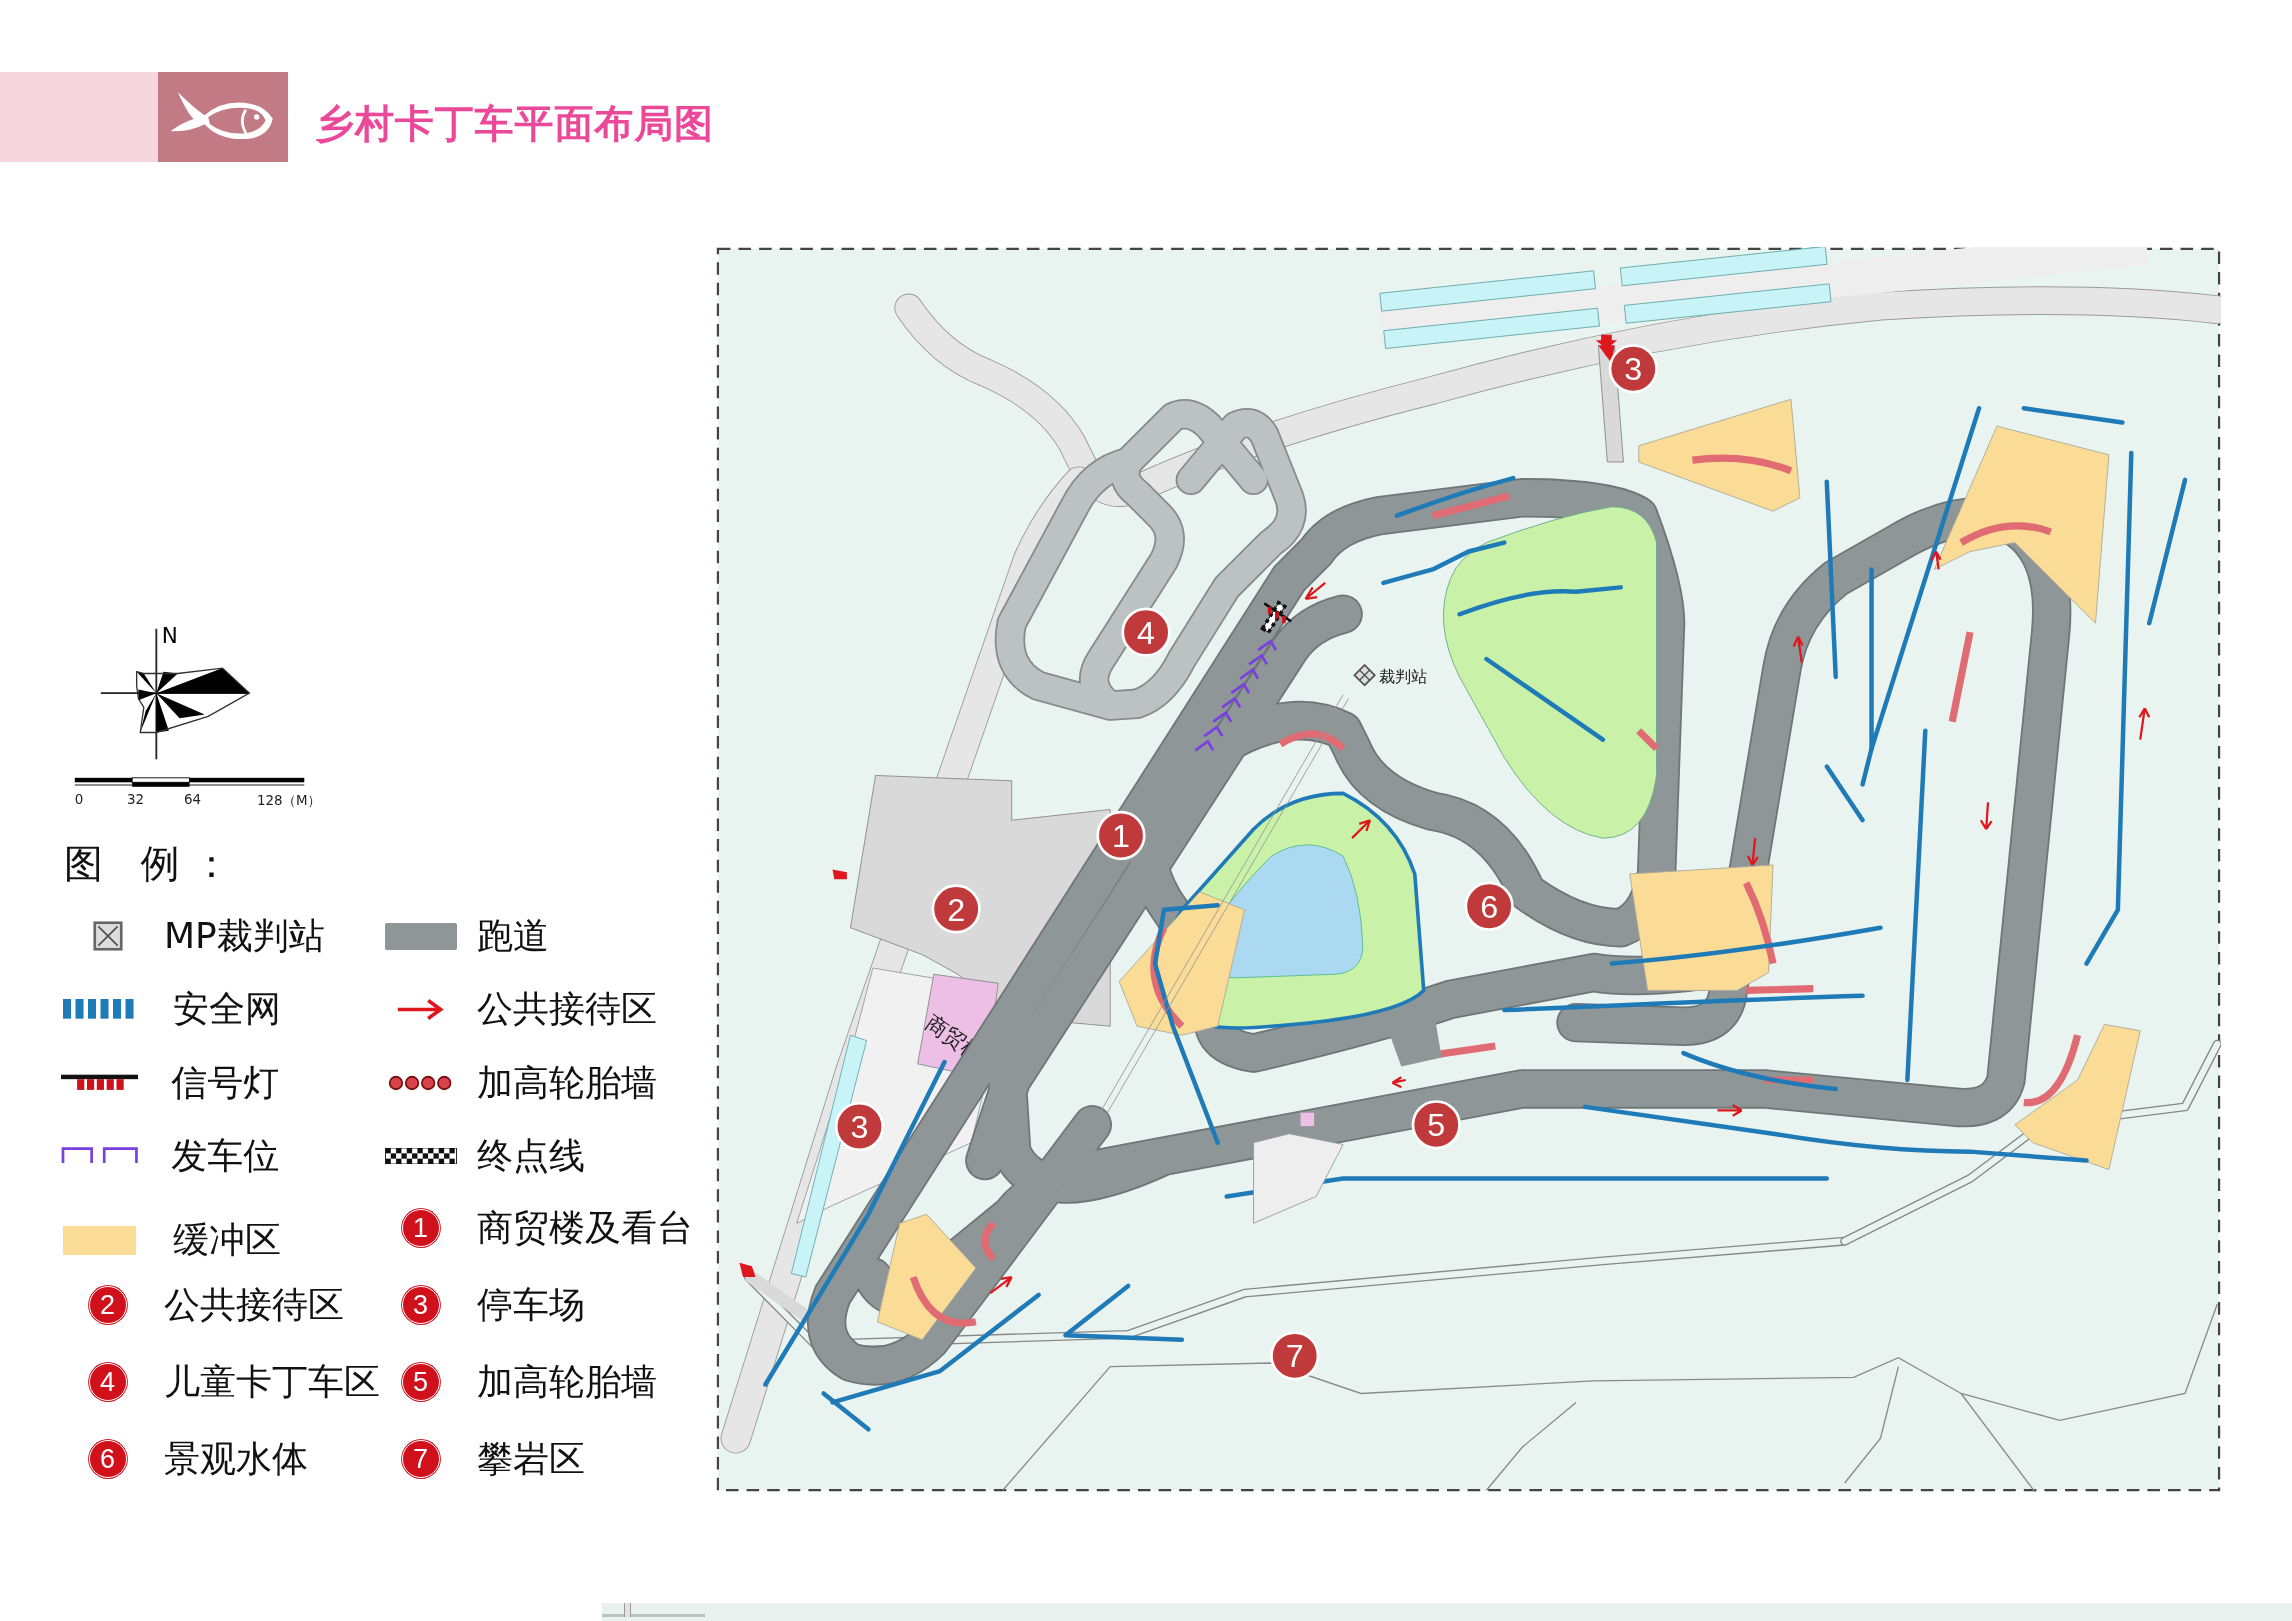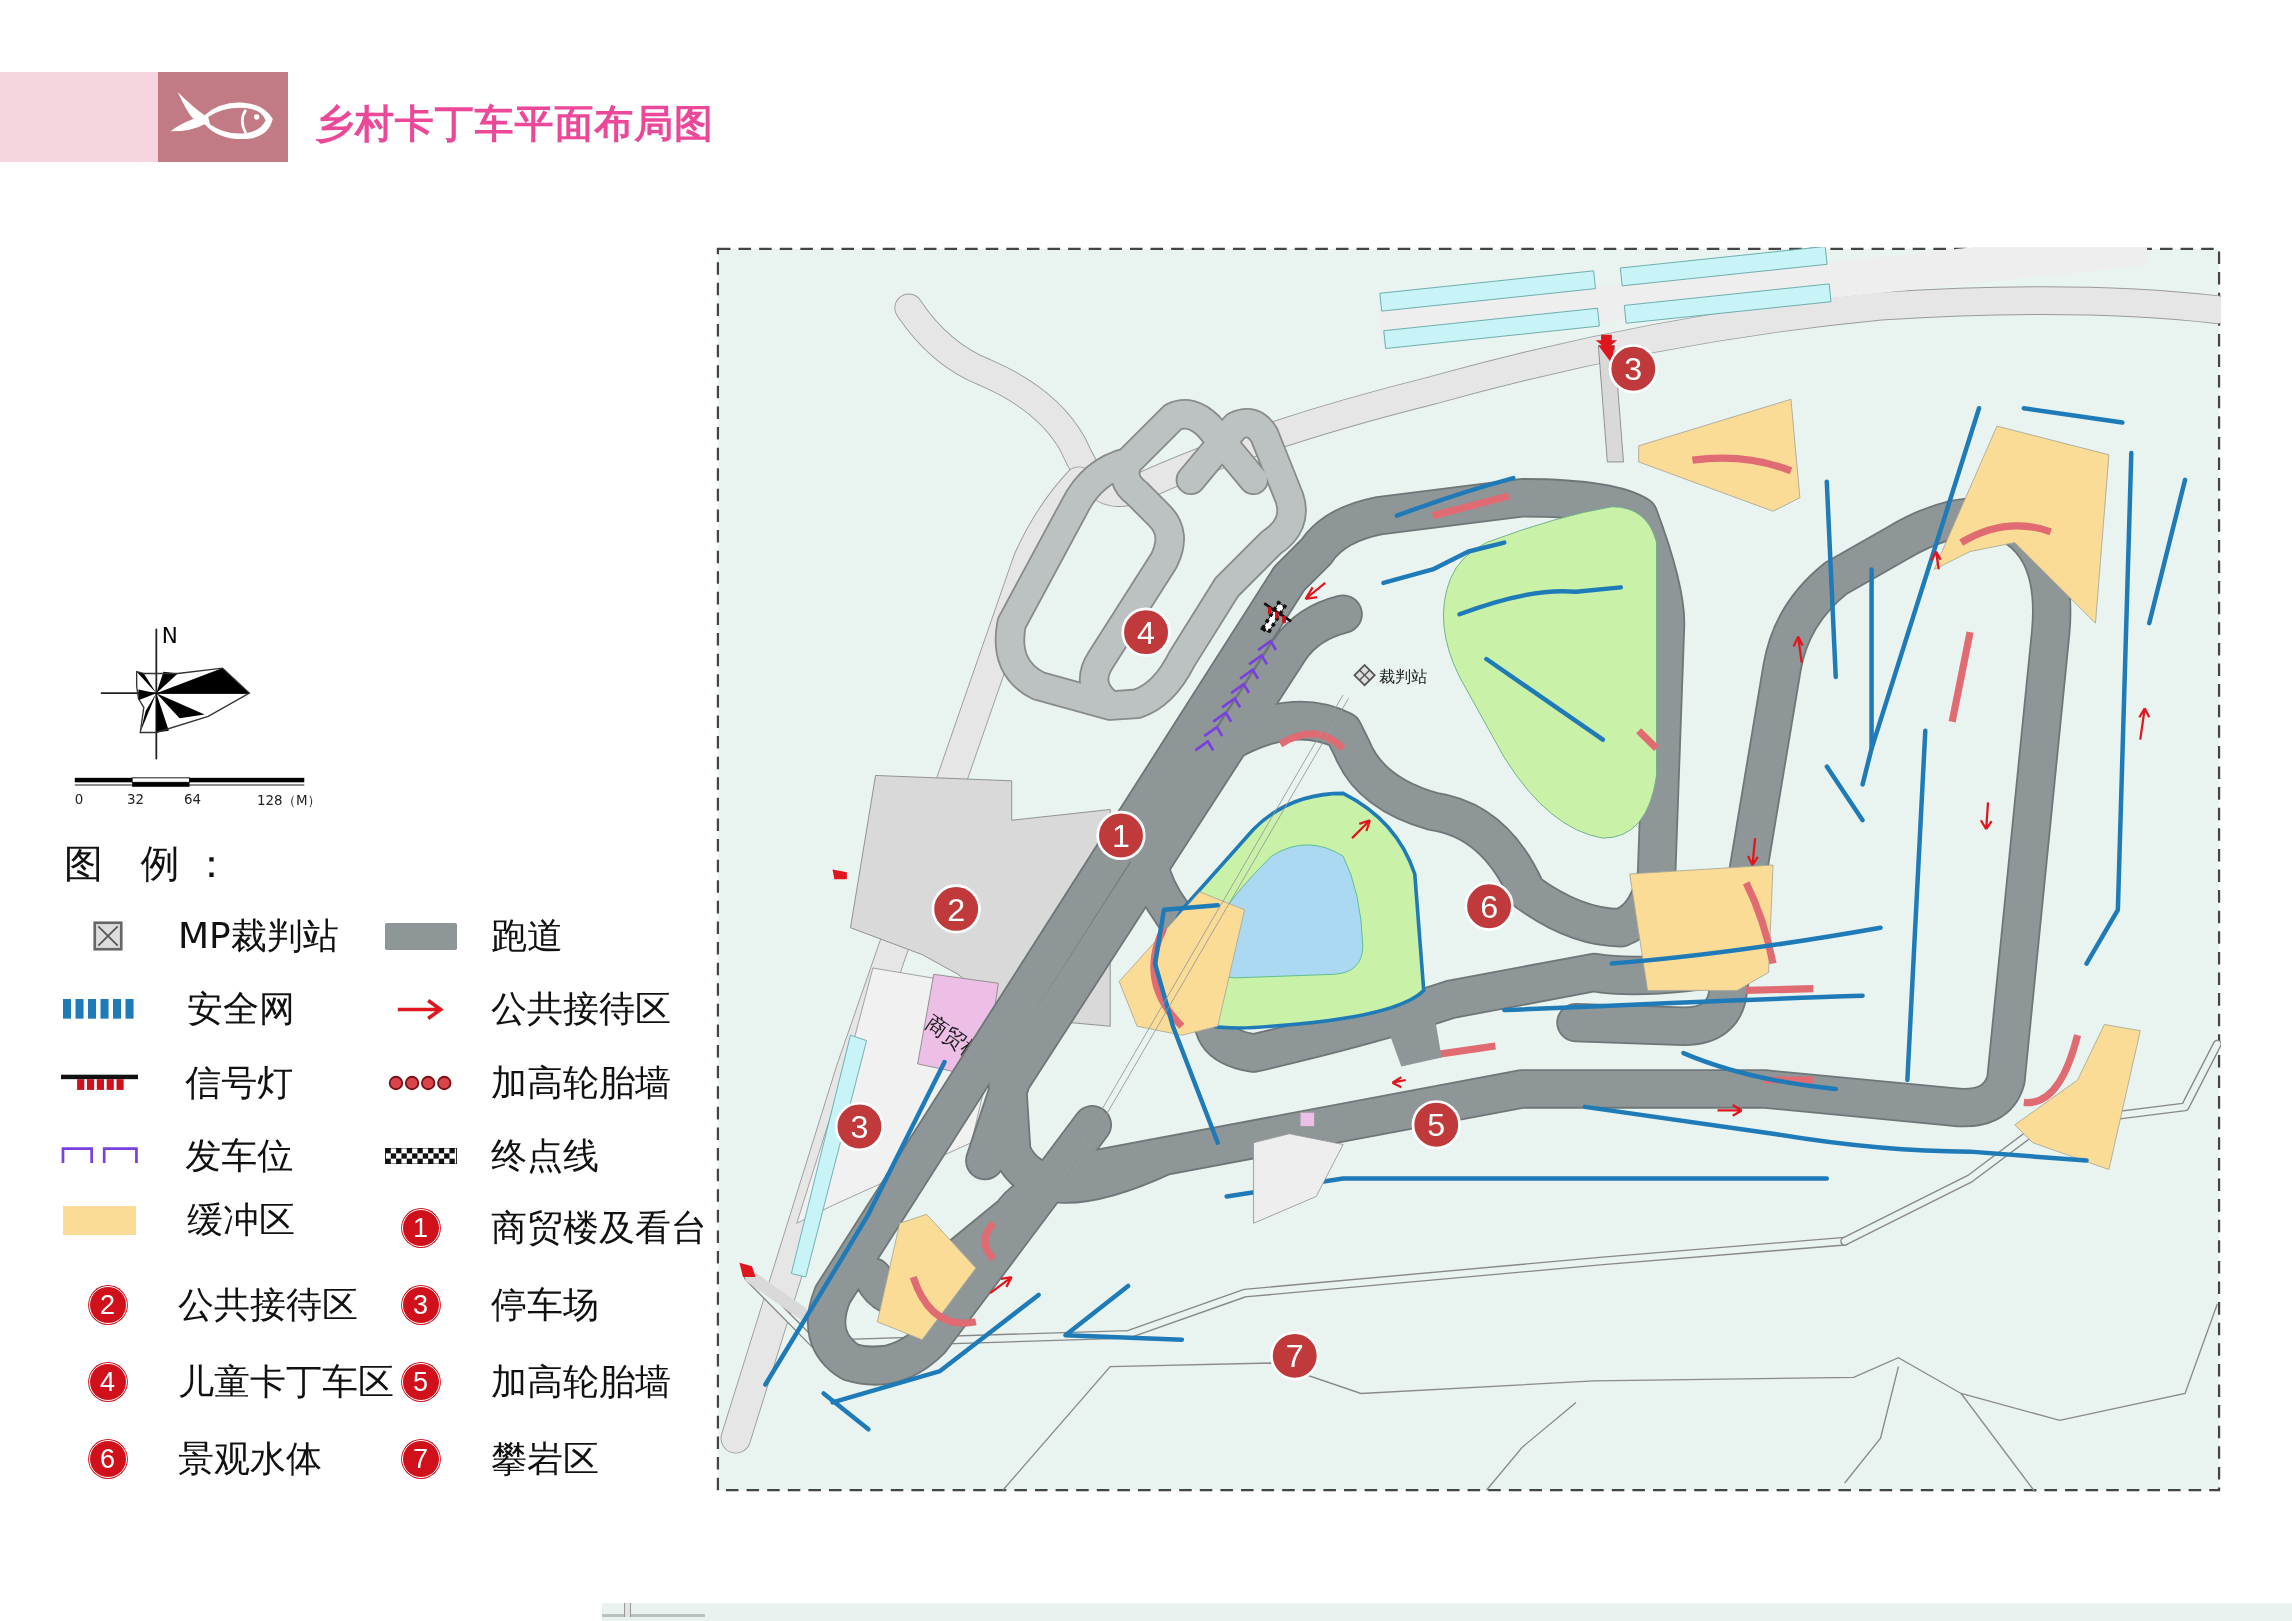--- a/index.html
+++ b/index.html
@@ -17,21 +17,21 @@
     letter-spacing:0.9px; color:#ec4899;
   }
   .compass { position:absolute; left:90px; top:618px; width:206px; height:161px; }
   .scalebar { position:absolute; left:73px; top:776px; width:251px; height:36px; }
   .scale-labels { position:absolute; left:73px; top:792px; width:269px; height:18px; font-size:13.4px; color:#222; }
   .scale-labels span { position:absolute; top:0; }
   .legend-title { position:absolute; left:64px; top:837px; font-size:39px; letter-spacing:12.5px; color:#111; }
   .legend { position:absolute; left:54px; top:909px; width:645px; }
   .legend-item { position:absolute; display:flex; align-items:center; height:54px; }
   .legend-swatch { width:107px; height:54px; display:flex; align-items:center; justify-content:center; }
-  .legend-label { font-size:36px; color:#111; white-space:nowrap; margin-left:17px; }
+  .legend-label { font-size:36px; color:#111; white-space:nowrap; margin-left:3px; }
   .num-badge {
     width:36px; height:36px; border-radius:50%; background:#d0111c; color:#fff;
     font-size:27px; display:flex; align-items:center; justify-content:center;
     border:1.8px solid #fff; box-shadow:0 0 0 0.9px #d0111c;
     font-family:"Liberation Sans",sans-serif;
   }
   .map-wrap { position:absolute; left:716px; top:247px; width:1505px; height:1245px; }
   .map-wrap svg { display:block; }
   .bottom-strip { position:absolute; left:602px; top:1603px; width:1691px; height:18px; background:#e9f2ee; }
   .bottom-strip .road { position:absolute; left:0; top:10.7px; width:103px; height:3.6px; background:#b9c2be; }
@@ -188,21 +188,21 @@
             <rect x="36" y="12" width="6" height="6"></rect>
             <rect x="48" y="12" width="6" height="6"></rect>
             <rect x="60" y="12" width="6" height="6"></rect>
             <rect x="72" y="12" width="6" height="6"></rect>
         </g>
       </svg>
     </div>
     <span class="legend-label">终点线</span>
   </div>
 
-  <div class="legend-item" style="left:0;top:284px">
+  <div class="legend-item" style="left:0;top:304px">
     <div class="legend-swatch" style="justify-content:flex-start;padding-left:9px">
       <div style="width:73px;height:29px;background:#fbdc97"></div>
     </div>
     <span class="legend-label">缓冲区</span>
   </div>
   <div class="legend-item" style="left:313px;top:292px">
     <div class="legend-swatch">
         <div class="num-badge">1</div>
       </div>
     <span class="legend-label">商贸楼及看台</span>

